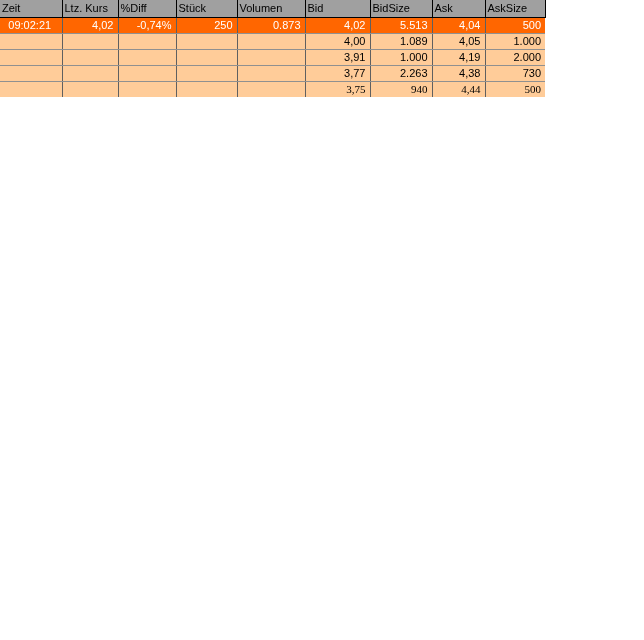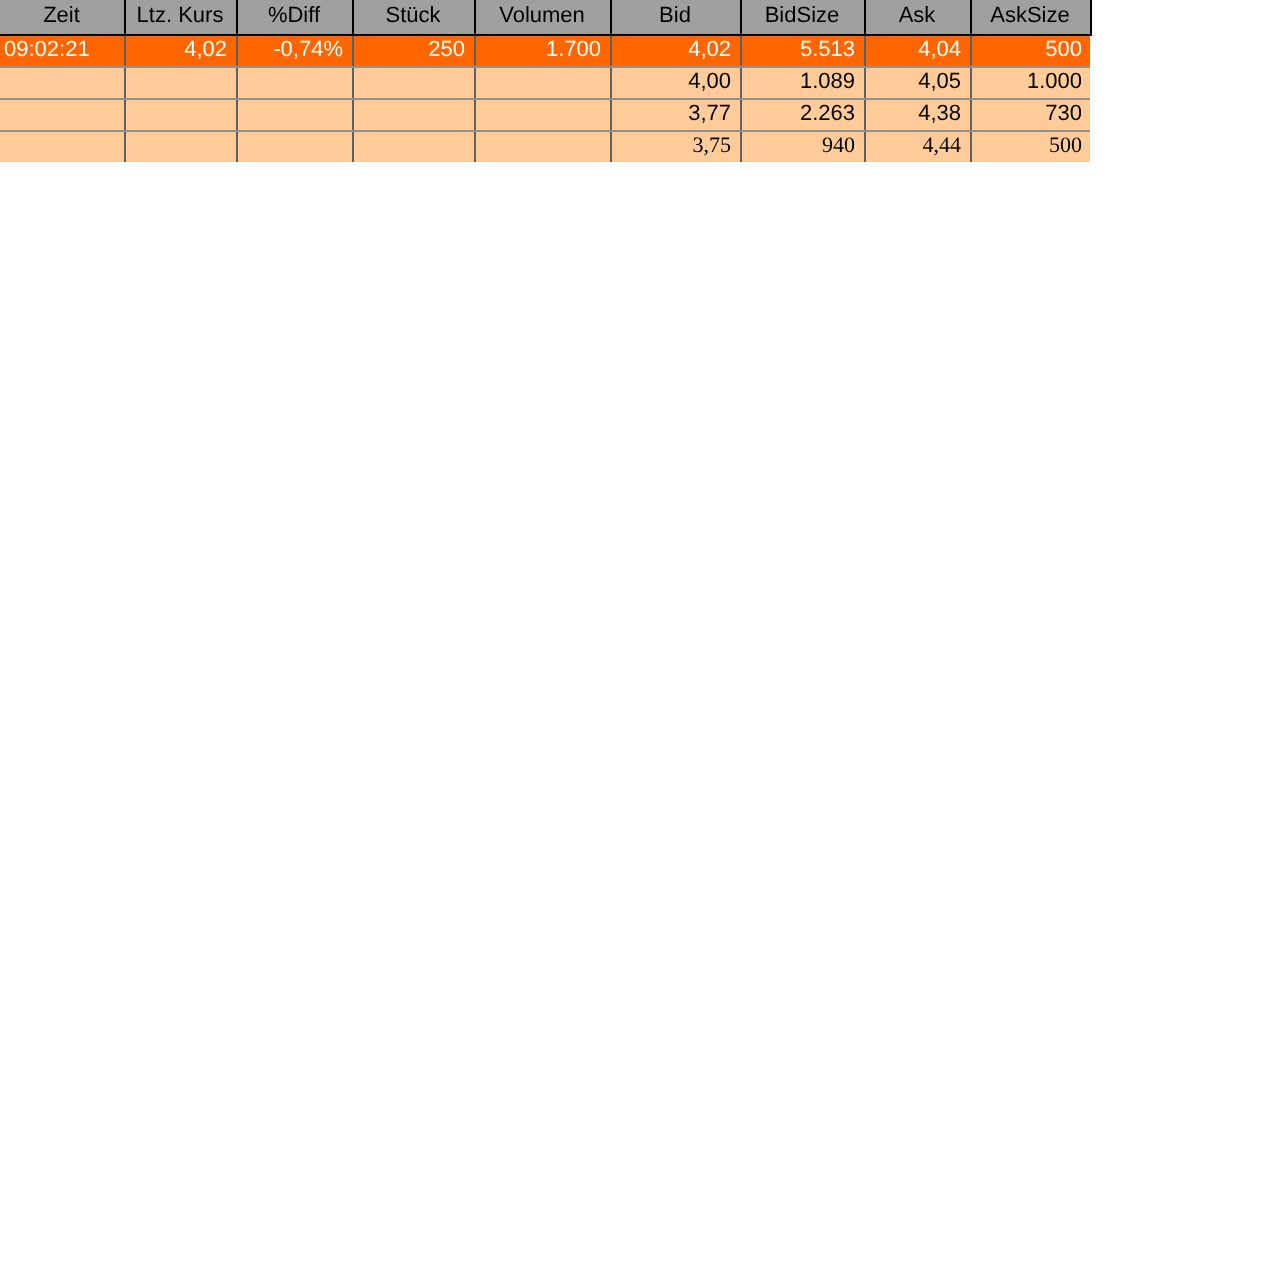--- a/index.html
+++ b/index.html
@@ -31,21 +31,21 @@
     border-spacing: 0;
   }
   table.grid th {
     background: var(--header-bg);
     color: var(--header-text);
     font-weight: normal;
     font-size: 11px;
     height: 17px;
     line-height: 17px;
     padding: 0 2px;
-    text-align: center;
+    text-align: left;
     border-right: 1px solid var(--header-border);
     border-bottom: 1px solid var(--header-border);
     white-space: nowrap;
     overflow: hidden;
   }
   table.grid td {
     background: var(--row-bg);
     color: var(--row-text);
     font-size: 11px;
     height: 15px;
@@ -55,21 +55,21 @@
     border-bottom: 1px solid var(--grid-horizontal);
     white-space: nowrap;
     overflow: hidden;
   }
   table.grid td:last-child { border-right: none; padding-left: 20px; }
   table.grid tr:last-child td { border-bottom: none; font-family: Liberation Serif, serif; }
   table.grid tr.highlight td {
     background: var(--highlight-bg);
     color: var(--highlight-text);
   }
-  td.center, th.center { }
+  td.center, th.center { text-align: center; }
   td.right { text-align: right; }
 </style>
 </head>
 <body>
 
 <div>
   <table class="grid">
     <colgroup>
         <col style="width: 62px;">
         <col style="width: 56px;">
@@ -93,36 +93,47 @@
           <th>Ask</th>
           <th>AskSize</th>
         </tr>
     </thead>
     <tbody>
         <tr class="highlight">
           <td class="center">09:02:21</td>
           <td class="right">4,02</td>
           <td class="right">-0,74%</td>
           <td class="right">250</td>
-          <td class="right">1.700</td>
+          <td class="right">0.873</td>
           <td class="right">4,02</td>
           <td class="right">5.513</td>
           <td class="right">4,04</td>
           <td class="right">500</td>
         </tr>
         <tr>
           <td class="center"></td>
           <td class="right"></td>
           <td class="right"></td>
           <td class="right"></td>
           <td class="right"></td>
           <td class="right">4,00</td>
           <td class="right">1.089</td>
           <td class="right">4,05</td>
           <td class="right">1.000</td>
+        </tr>
+        <tr>
+          <td class="center"></td>
+          <td class="right"></td>
+          <td class="right"></td>
+          <td class="right"></td>
+          <td class="right"></td>
+          <td class="right">3,91</td>
+          <td class="right">1.000</td>
+          <td class="right">4,19</td>
+          <td class="right">2.000</td>
         </tr>
         <tr>
           <td class="center"></td>
           <td class="right"></td>
           <td class="right"></td>
           <td class="right"></td>
           <td class="right"></td>
           <td class="right">3,77</td>
           <td class="right">2.263</td>
           <td class="right">4,38</td>

